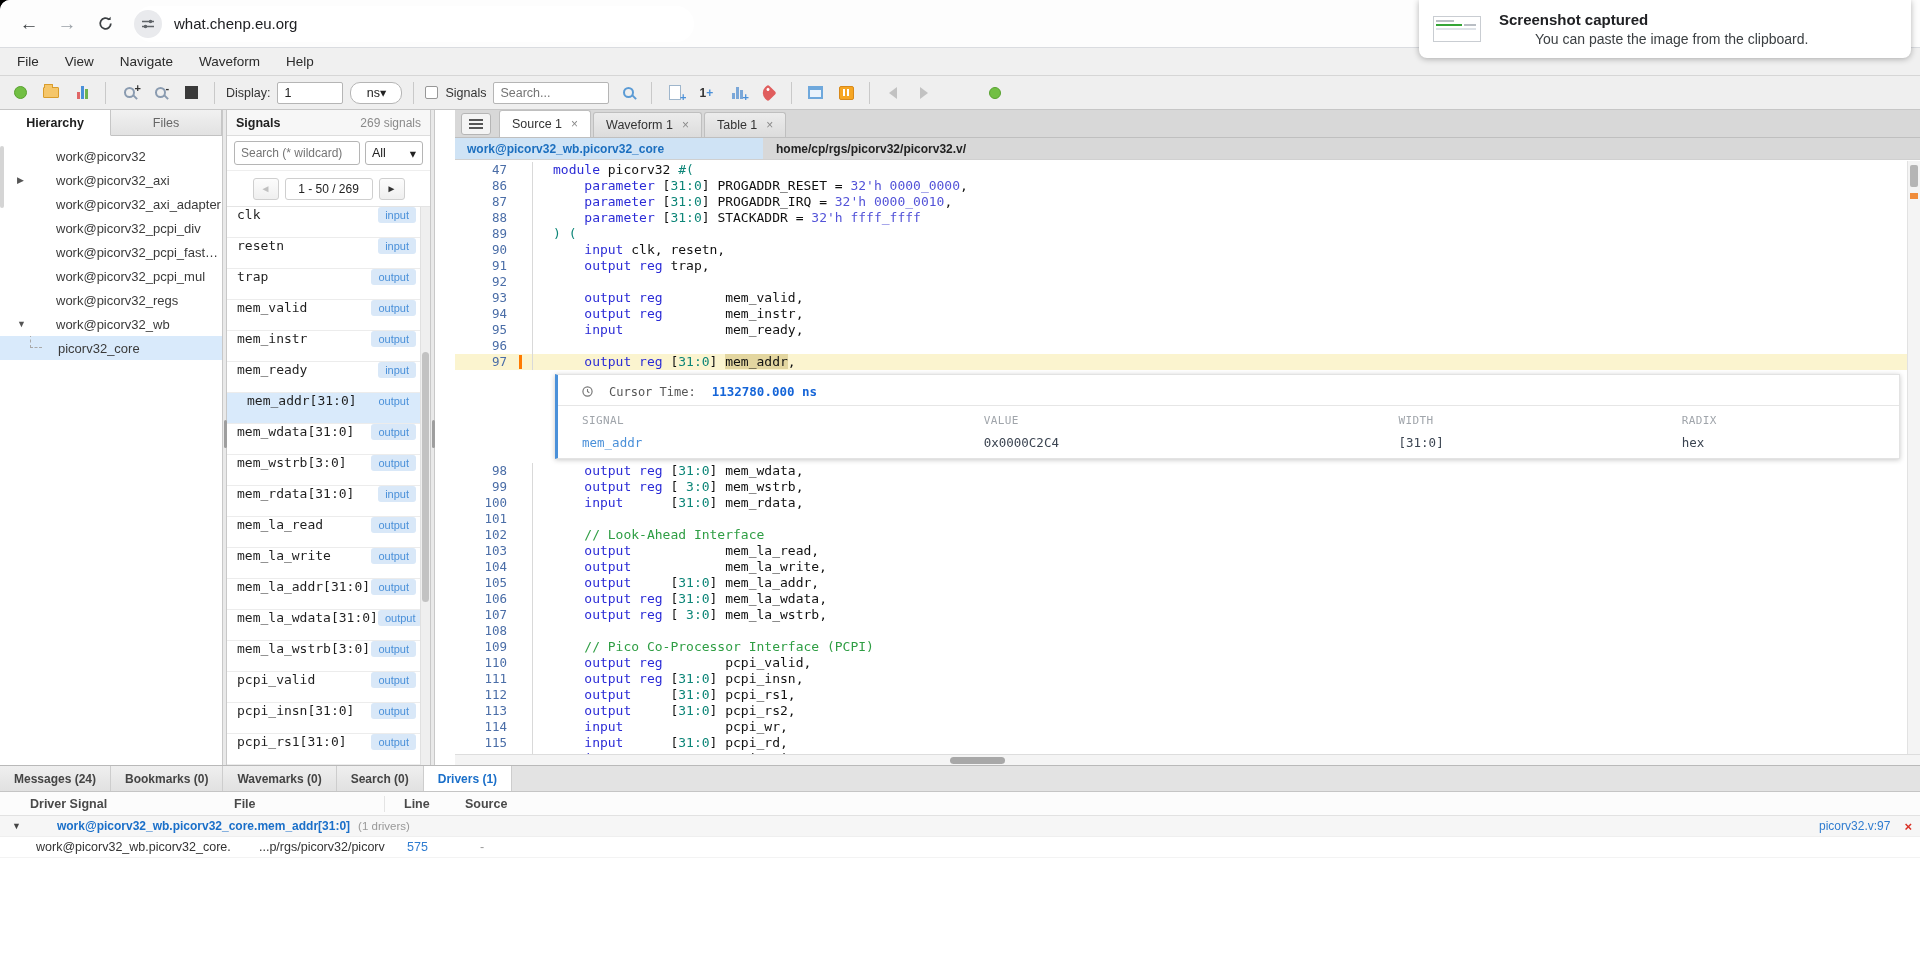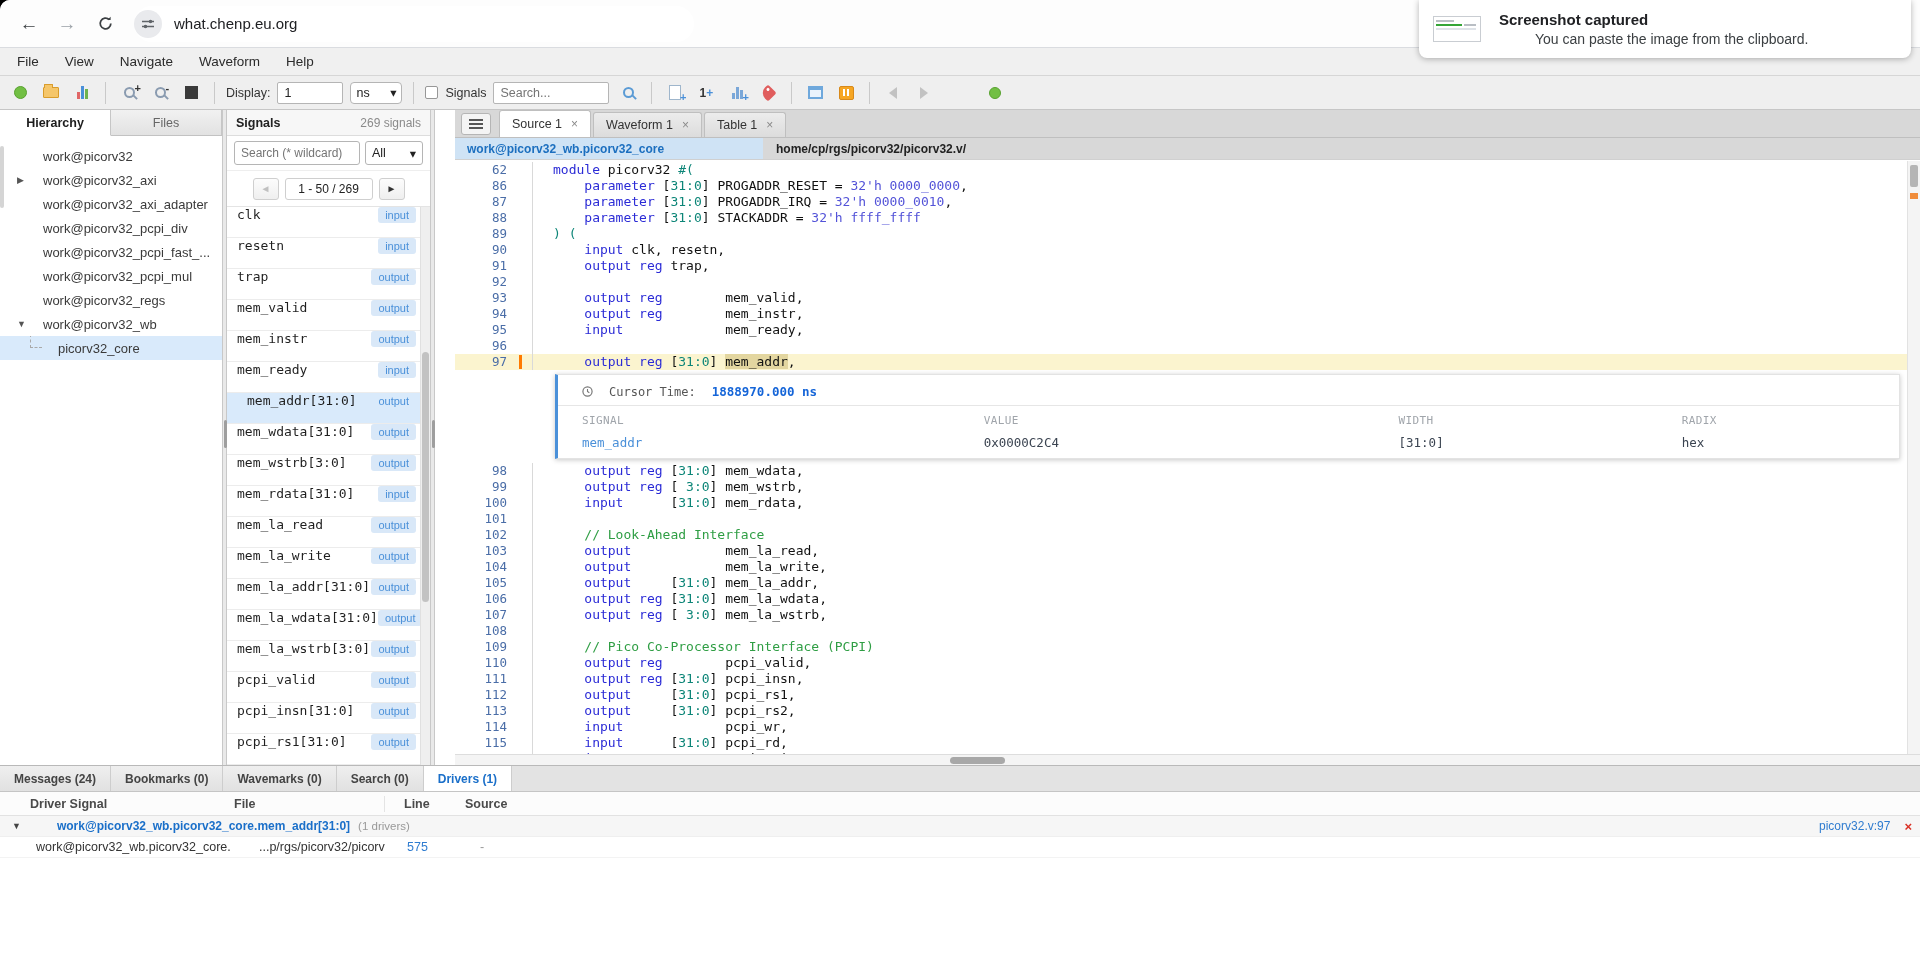--- a/index.html
+++ b/index.html
@@ -46,21 +46,21 @@
   .bars i:nth-child(1){height:7px;background:#e06666;}
   .bars i:nth-child(2){height:13px;}
   .bars i:nth-child(3){height:10px;background:#6fb34f;}
   .mag{width:11px;height:11px;border:2px solid #8a9bb0;border-radius:50%;position:relative;}
   .mag:after{content:"";position:absolute;width:6px;height:2px;background:#8a9bb0;transform:rotate(45deg);right:-5px;bottom:-2px;}
   .mag b{position:absolute;top:-7px;left:9px;font-size:11px;color:#333;font-weight:bold;}
   .sq{width:13px;height:13px;background:#3a3a3a;}
   .tb-label{font-size:12.5px;color:#333;}
   .tb-input{height:22px;border:1px solid #b5b5b5;border-radius:2px;background:#fff;font-size:12.5px;padding:0 6px;font-family:"Liberation Sans",sans-serif;color:#222;}
   .tb-input.small{width:66px;}
-  .tb-select{height:22px;min-width:52px;border:1px solid #b5b5b5;border-radius:4px;background:#fff;font-size:12.5px;display:flex;align-items:center;justify-content:space-between;padding:0 5px;color:#222;}
+  .tb-select{height:22px;min-width:52px;border:1px solid #b5b5b5;border-radius:10px;background:#fff;font-size:12.5px;display:flex;align-items:center;justify-content:center;padding:0 5px;color:#222;}
   .checkbox{width:13px;height:13px;border:1px solid #979797;background:#fff;border-radius:2px;}
   .srch{width:116px;}
   .mag.blue{border-color:#5b9bd5;} .mag.blue:after{background:#5b9bd5;}
   .page{width:12px;height:15px;background:#fff;border:1px solid #9fb6cc;position:relative;}
   .plus{position:absolute;right:-6px;bottom:-4px;font-size:11px;font-weight:bold;color:#4a90d9;}
   .onep{font-size:12px;font-weight:bold;color:#333;}
   .onep b{color:#4a90d9;}
   .minibars{display:flex;align-items:flex-end;gap:1px;height:12px;position:relative;}
   .minibars i{width:3px;background:#7aa7d8;display:block;}
   .tag{width:12px;height:12px;background:#e05d5d;border-radius:2px 2px 2px 8px;transform:rotate(45deg);position:relative;}
@@ -78,21 +78,21 @@
   .splitter{width:5px;background:#e9e9e9;border-left:1px solid #c8c8c8;border-right:1px solid #c8c8c8;position:relative;flex:none;}
   .splitter:after{content:"";position:absolute;left:1px;top:310px;width:3px;height:28px;background:#9e9e9e;border-radius:2px;}
 
   
   .hier{width:222px;flex:none;background:#fff;display:flex;flex-direction:column;position:relative;}
   .panel-tabs{display:flex;height:26px;background:#e4e4e4;border-bottom:1px solid #c2c2c2;flex:none;}
   .panel-tab{flex:1;display:flex;align-items:center;justify-content:center;font-size:12.5px;color:#666;background:linear-gradient(#f1f1f1,#e2e2e2);border-right:1px solid #c6c6c6;}
   .panel-tab.active{background:#fff;color:#1d1d1d;font-weight:bold;border-bottom:1px solid #fff;margin-bottom:-1px;text-align:right;}
   .tree{padding-top:8px;position:relative;flex:1;overflow:hidden;}
   .tree-row{height:24px;display:flex;align-items:center;position:relative;font-size:13px;color:#3a3a3a;white-space:nowrap;overflow:hidden;}
-  .tree-row .lbl{padding-left:43px;overflow:hidden;text-overflow:ellipsis;}
+  .tree-row .lbl{padding-left:56px;overflow:hidden;text-overflow:ellipsis;}
   .tree-row .arrow{position:absolute;left:17px;font-size:9px;color:#555;}
   .tree-row.child .lbl{padding-left:58px;}
   .tree-row.child .elbow{position:absolute;left:30px;top:-2px;width:12px;height:14px;border-left:1px dashed #a9a9a9;border-bottom:1px dashed #a9a9a9;}
   .tree-row.selected{background:var(--selection-bg);}
   .hier-scroll{position:absolute;left:0;top:36px;width:4px;height:62px;background:#d5d5d5;border-radius:2px;}
 
   
   .signals{width:203px;flex:none;display:flex;flex-direction:column;background:#fff;position:relative;}
   .sig-head{height:26px;background:#f7f7f7;border-bottom:1px solid #ddd;display:flex;align-items:center;justify-content:space-between;padding:0 9px;flex:none;}
   .sig-title{font-size:12.5px;font-weight:bold;color:#222;}
@@ -461,41 +461,41 @@
           <div class="src-tab">
             <span>Table 1</span>
             <span class="tab-close">×</span>
           </div>
         </div>
       <div class="crumbs">
         <div class="crumb-scope">work@picorv32_wb.picorv32_core</div>
         <div class="crumb-path">home/cp/rgs/picorv32/picorv32.v/</div>
       </div>
       <div class="code-wrap" id="codeWrap">
-          <div class="code-line"><span class="gut">62</span><span class="txt"><span class="c-kw">module</span><span> picorv32 </span><span class="c-num">#(</span></span></div>
+          <div class="code-line"><span class="gut">47</span><span class="txt"><span class="c-kw">module</span><span> picorv32 </span><span class="c-num">#(</span></span></div>
           <div class="code-line"><span class="gut">86</span><span class="txt"><span>    </span><span class="c-kw">parameter</span><span> [</span><span class="c-num">31:0</span><span>] PROGADDR_RESET = </span><span class="c-lit">32'h 0000_0000</span><span>,</span></span></div>
           <div class="code-line"><span class="gut">87</span><span class="txt"><span>    </span><span class="c-kw">parameter</span><span> [</span><span class="c-num">31:0</span><span>] PROGADDR_IRQ = </span><span class="c-lit">32'h 0000_0010</span><span>,</span></span></div>
           <div class="code-line"><span class="gut">88</span><span class="txt"><span>    </span><span class="c-kw">parameter</span><span> [</span><span class="c-num">31:0</span><span>] STACKADDR = </span><span class="c-lit">32'h ffff_ffff</span></span></div>
           <div class="code-line"><span class="gut">89</span><span class="txt"><span class="c-num">) (</span></span></div>
           <div class="code-line"><span class="gut">90</span><span class="txt"><span>    </span><span class="c-kw">input</span><span> clk, resetn,</span></span></div>
           <div class="code-line"><span class="gut">91</span><span class="txt"><span>    </span><span class="c-kw">output reg</span><span> trap,</span></span></div>
           <div class="code-line"><span class="gut">92</span><span class="txt">&nbsp;</span></div>
           <div class="code-line"><span class="gut">93</span><span class="txt"><span>    </span><span class="c-kw">output reg</span><span>        mem_valid,</span></span></div>
           <div class="code-line"><span class="gut">94</span><span class="txt"><span>    </span><span class="c-kw">output reg</span><span>        mem_instr,</span></span></div>
           <div class="code-line"><span class="gut">95</span><span class="txt"><span>    </span><span class="c-kw">input</span><span>             mem_ready,</span></span></div>
           <div class="code-line"><span class="gut">96</span><span class="txt">&nbsp;</span></div>
           <div class="code-line hl"><span class="gut">97</span><span class="caret"></span><span class="txt"><span>    </span><span class="c-kw">output reg</span><span> [</span><span class="c-num">31:0</span><span>] </span><span class="c-hl">mem_addr</span><span>,</span></span></div>
           <div class="popup">
             <div class="popup-time">
               <svg width="11" height="11" viewBox="0 0 12 12">
                 <circle cx="6" cy="6" r="5" fill="none" stroke="#777" stroke-width="1.3"></circle>
                 <path d="M6 3.2V6l2 1.3" fill="none" stroke="#777" stroke-width="1.2"></path>
               </svg>
               <span>Cursor Time:</span>
-              <b>1888970.000 ns</b>
+              <b>1132780.000 ns</b>
             </div>
             <div class="popup-grid">
               <span class="hdr">SIGNAL</span>
               <span class="hdr">VALUE</span>
               <span class="hdr">WIDTH</span>
               <span class="hdr">RADIX</span>
               <span class="val link">mem_addr</span>
               <span class="val">0x0000C2C4</span>
               <span class="val">[31:0]</span>
               <span class="val">hex</span>

